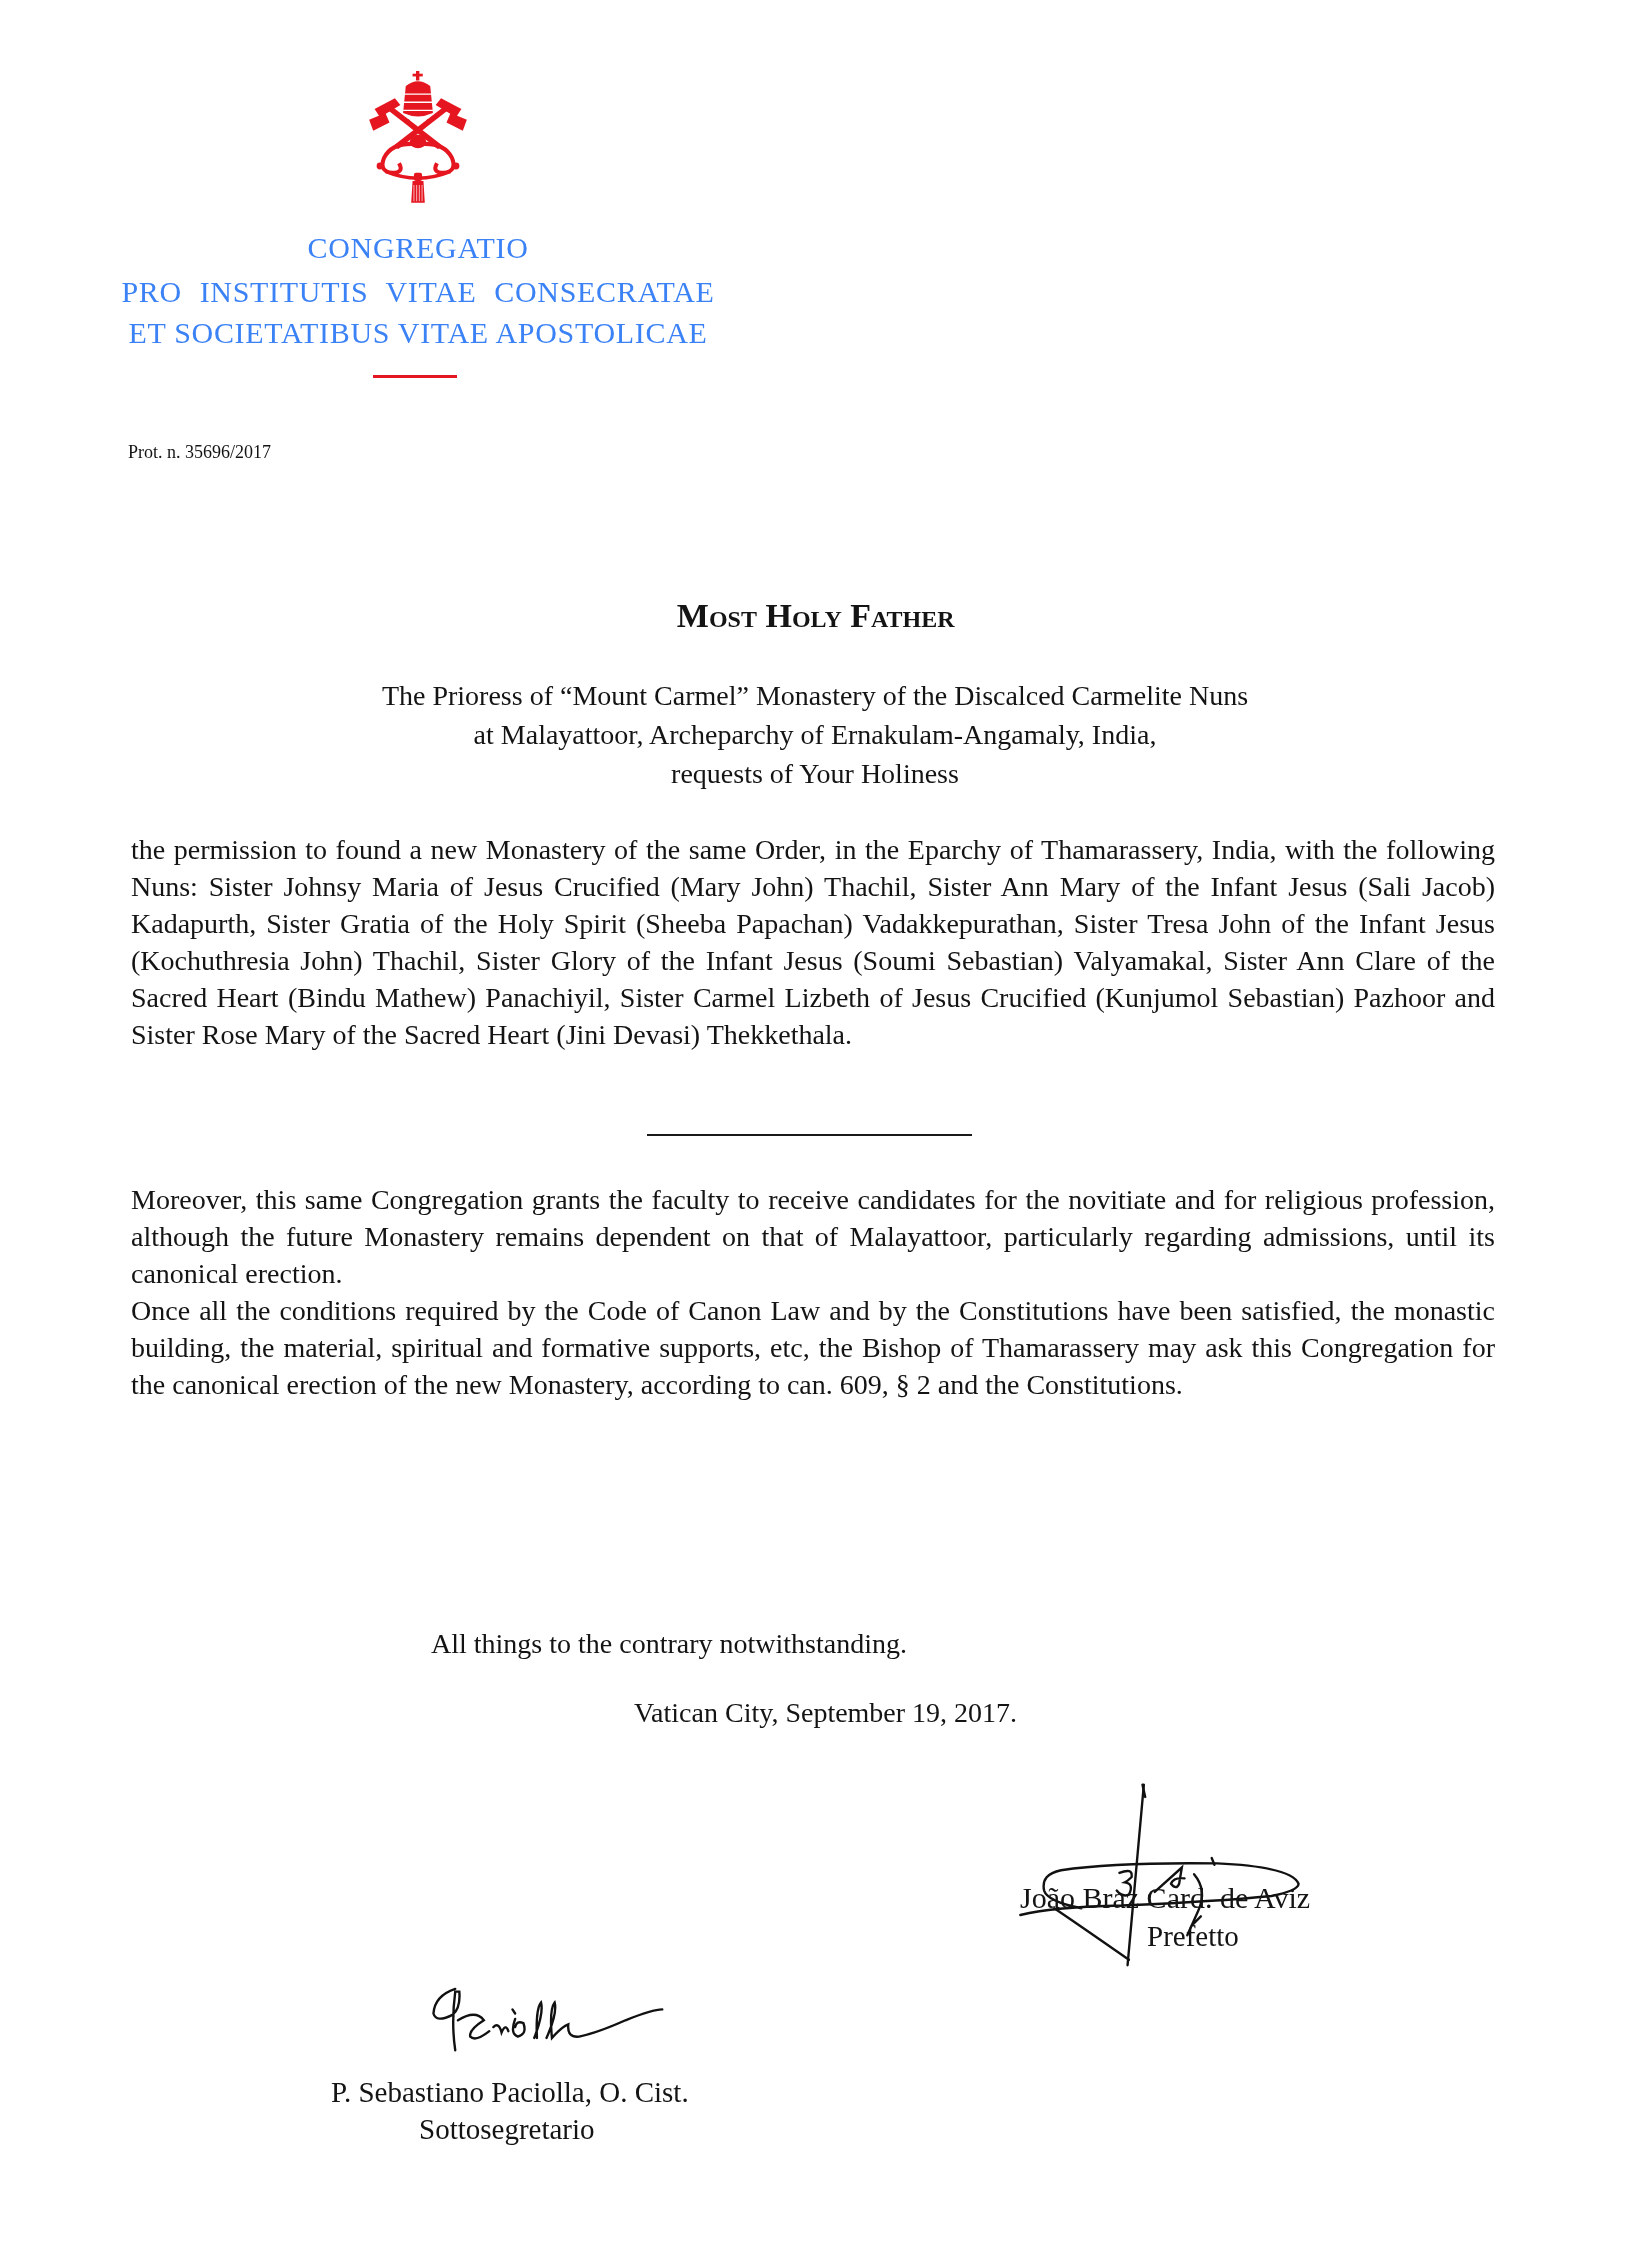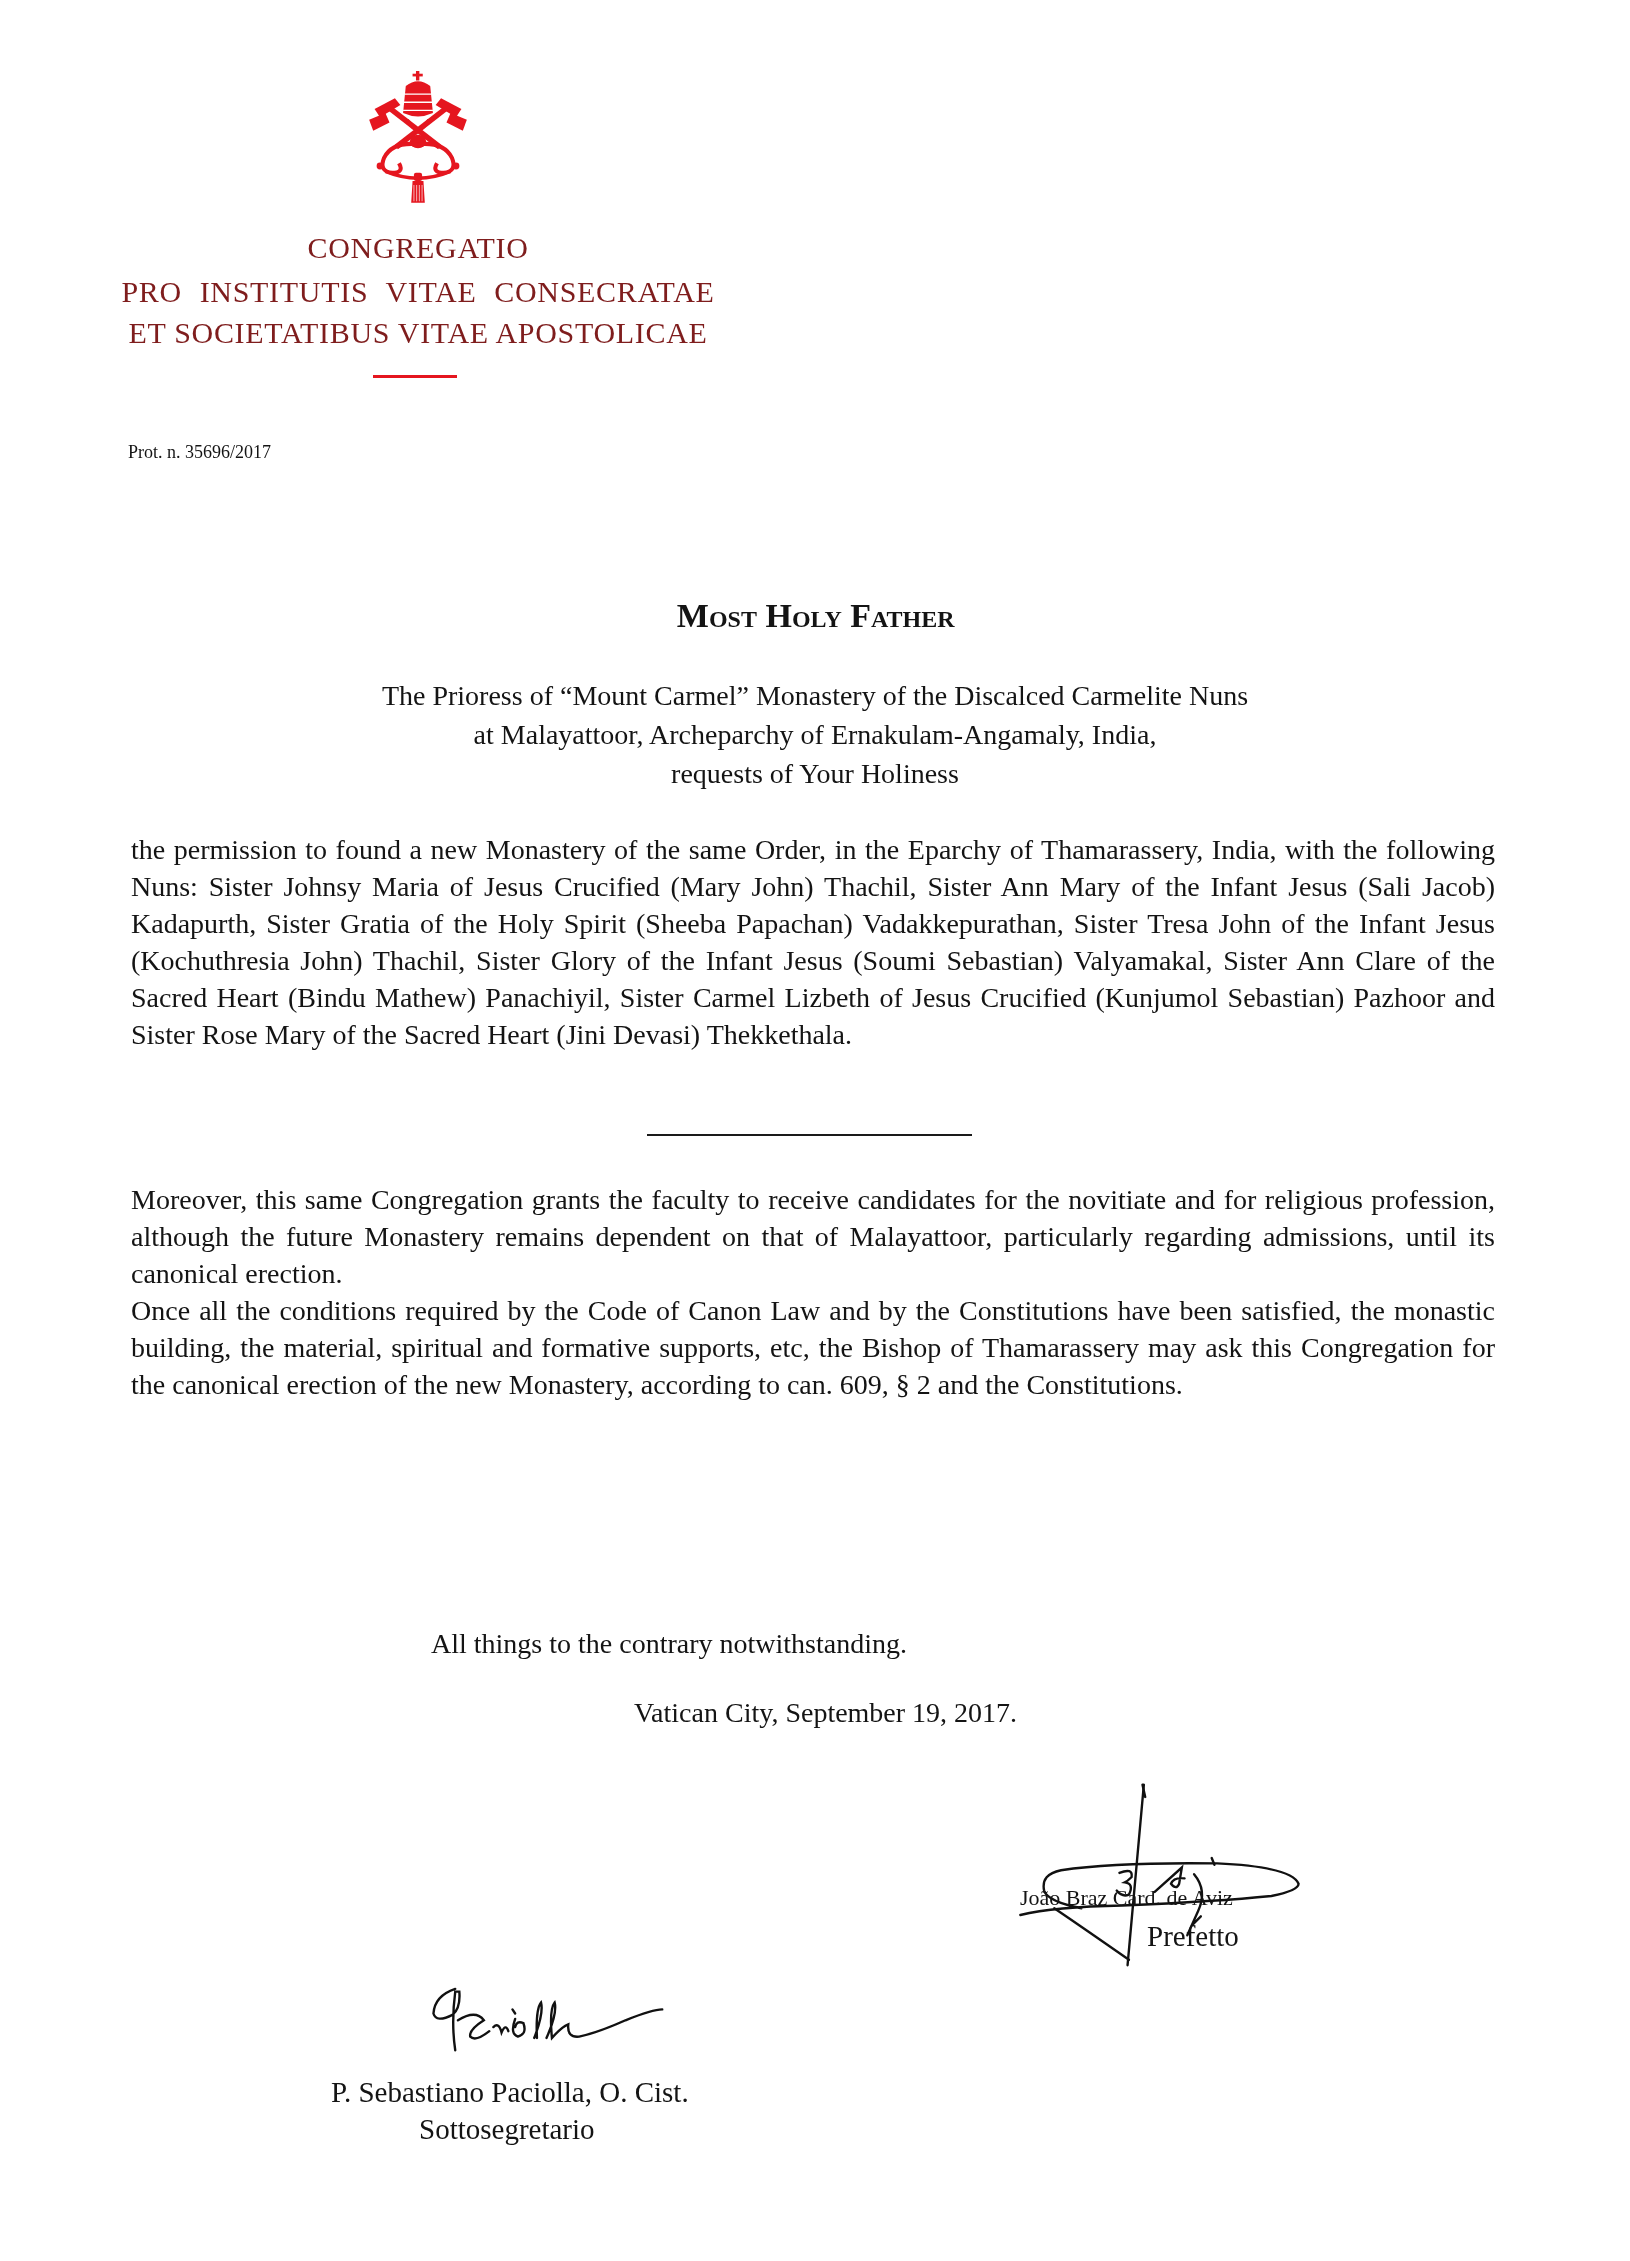--- a/index.html
+++ b/index.html
@@ -2,21 +2,21 @@
 <html style="font-size:11px"><head>
   <meta charset="utf-8">
   <style>
     html, body { margin: 0; padding: 0; background: #ffffff; }
     body {
       width: 1630px; height: 2261px; position: relative; overflow: hidden;
       font-family: "Liberation Serif", "DejaVu Serif", serif;
       color: #141414;
     }
     .abs { position: absolute; }
-    .red { color: #7f1d1d; }
+    .red { color: #3b82f6; }
 
     
     #emblem { left: 365px; top: 71px; width: 106px; height: 133px; }
     .lh { position: absolute; left: 0; width: 836px; text-align: center; letter-spacing: 0.7px; font-size: 30px; line-height: 34px; white-space: nowrap; }
     #lh1 { top: 231px; }
     #lh2 { top: 275px; word-spacing: 9.5px; }
     #lh3 { top: 316px; }
     #lh-rule { left: 373px; top: 375px; width: 84px; height: 2.7px; background: #e5161f; }
 
     
@@ -37,21 +37,21 @@
 
     #petition-body { top: 831px; }
     #separator { left: 647px; top: 1134px; width: 325px; height: 2px; background: #1a1a1a; }
     #decision-body { top: 1181px; }
 
     #clause { top: 1624px; }
     #date-line { top: 1693px; left: 634px; width: 476px; text-align: left; }
 
     
     #card-sig { left: 1013px; top: 1782px; width: 354px; height: 190px; }
-    #card-name { left: 1020px; top: 1881px; font-size: 22px; line-height: 34px; white-space: nowrap; }
+    #card-name { left: 1020px; top: 1881px; font-size: 30px; line-height: 34px; white-space: nowrap; }
     #card-title { left: 1147px; top: 1919px; font-size: 29px; line-height: 34px; text-align: center; }
 
     #sub-sig { left: 428px; top: 1982px; width: 286px; height: 82px; }
     #sub-name { left: 331px; top: 2075px; font-size: 29px; line-height: 34px; white-space: nowrap; }
     #sub-title { left: 419px; top: 2112px; font-size: 29px; line-height: 34px; }
   </style>
 </head>
 <body>
 
 <div id="letterhead">

